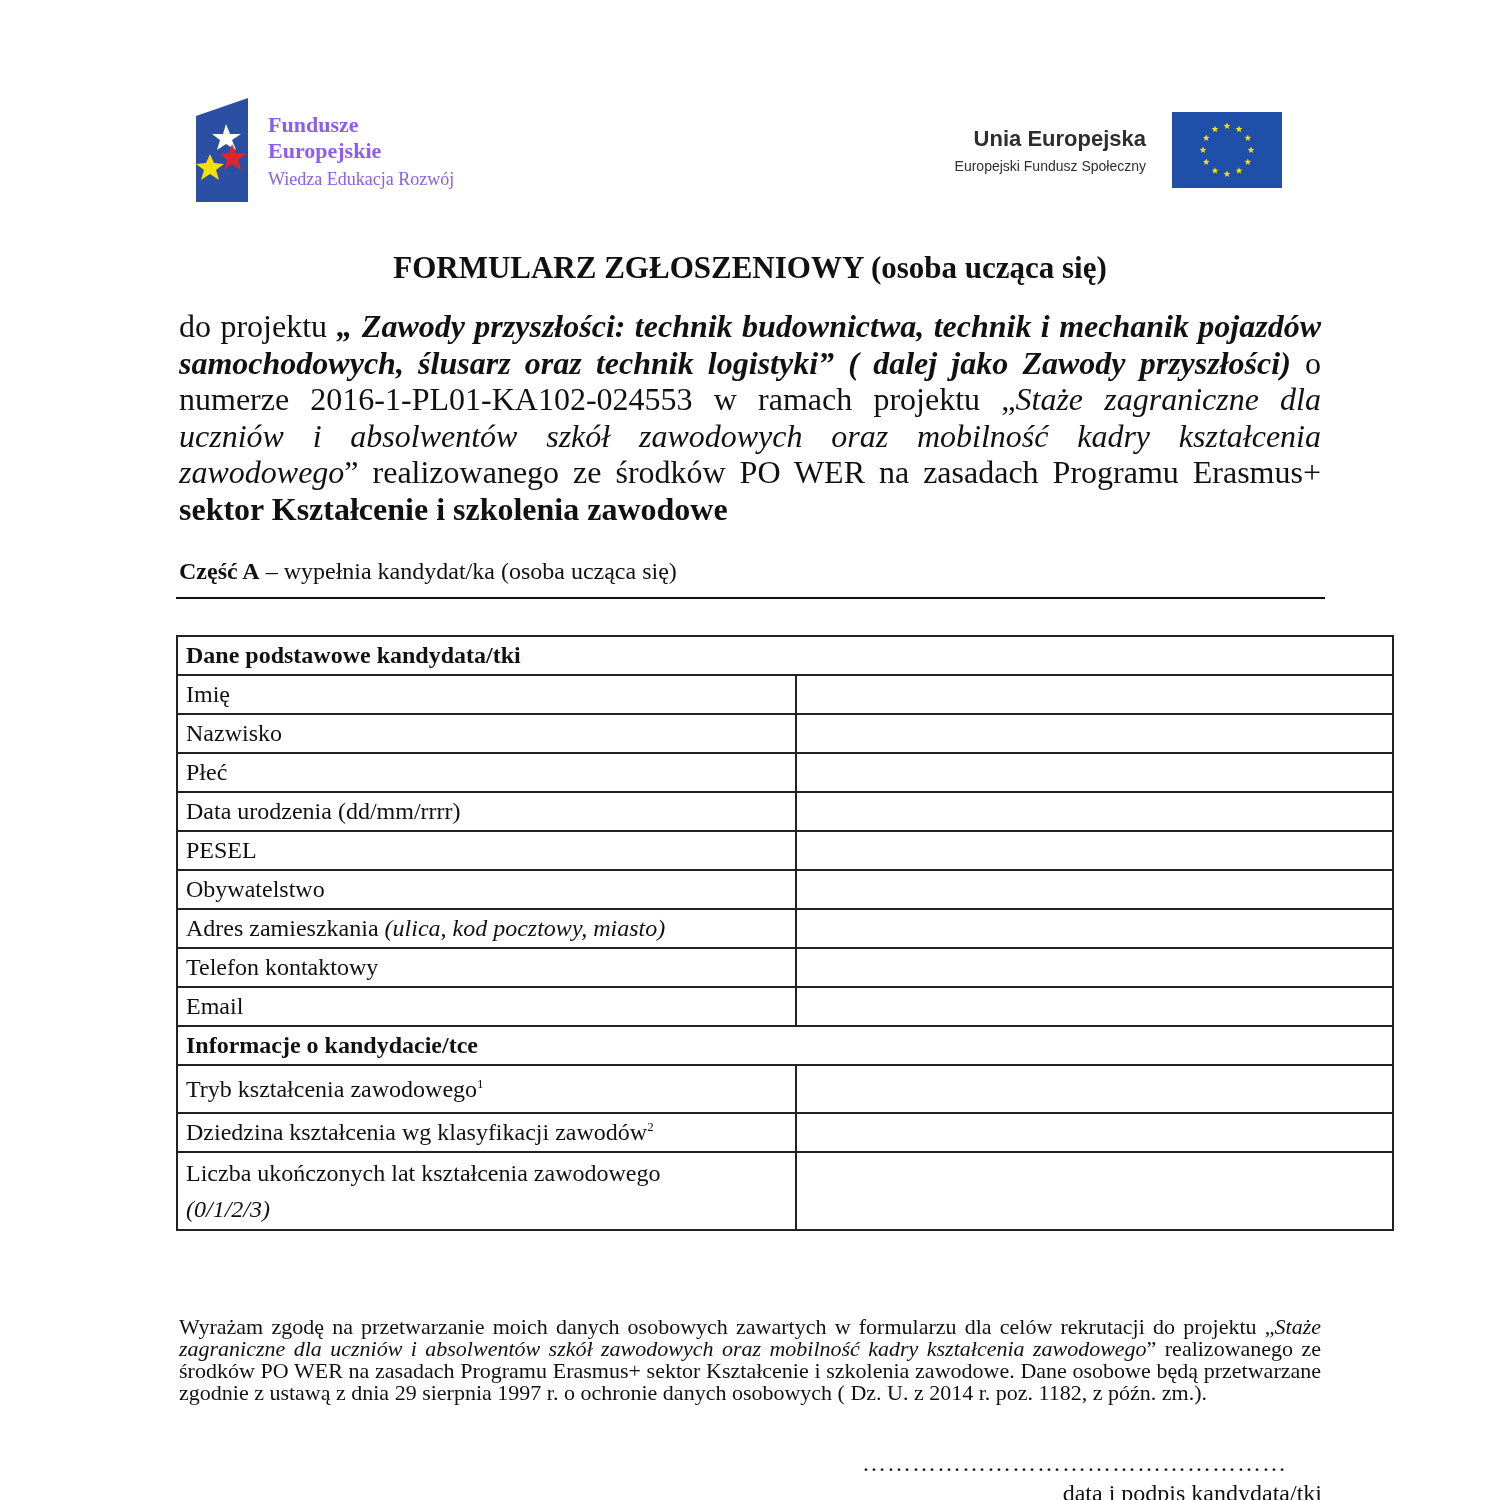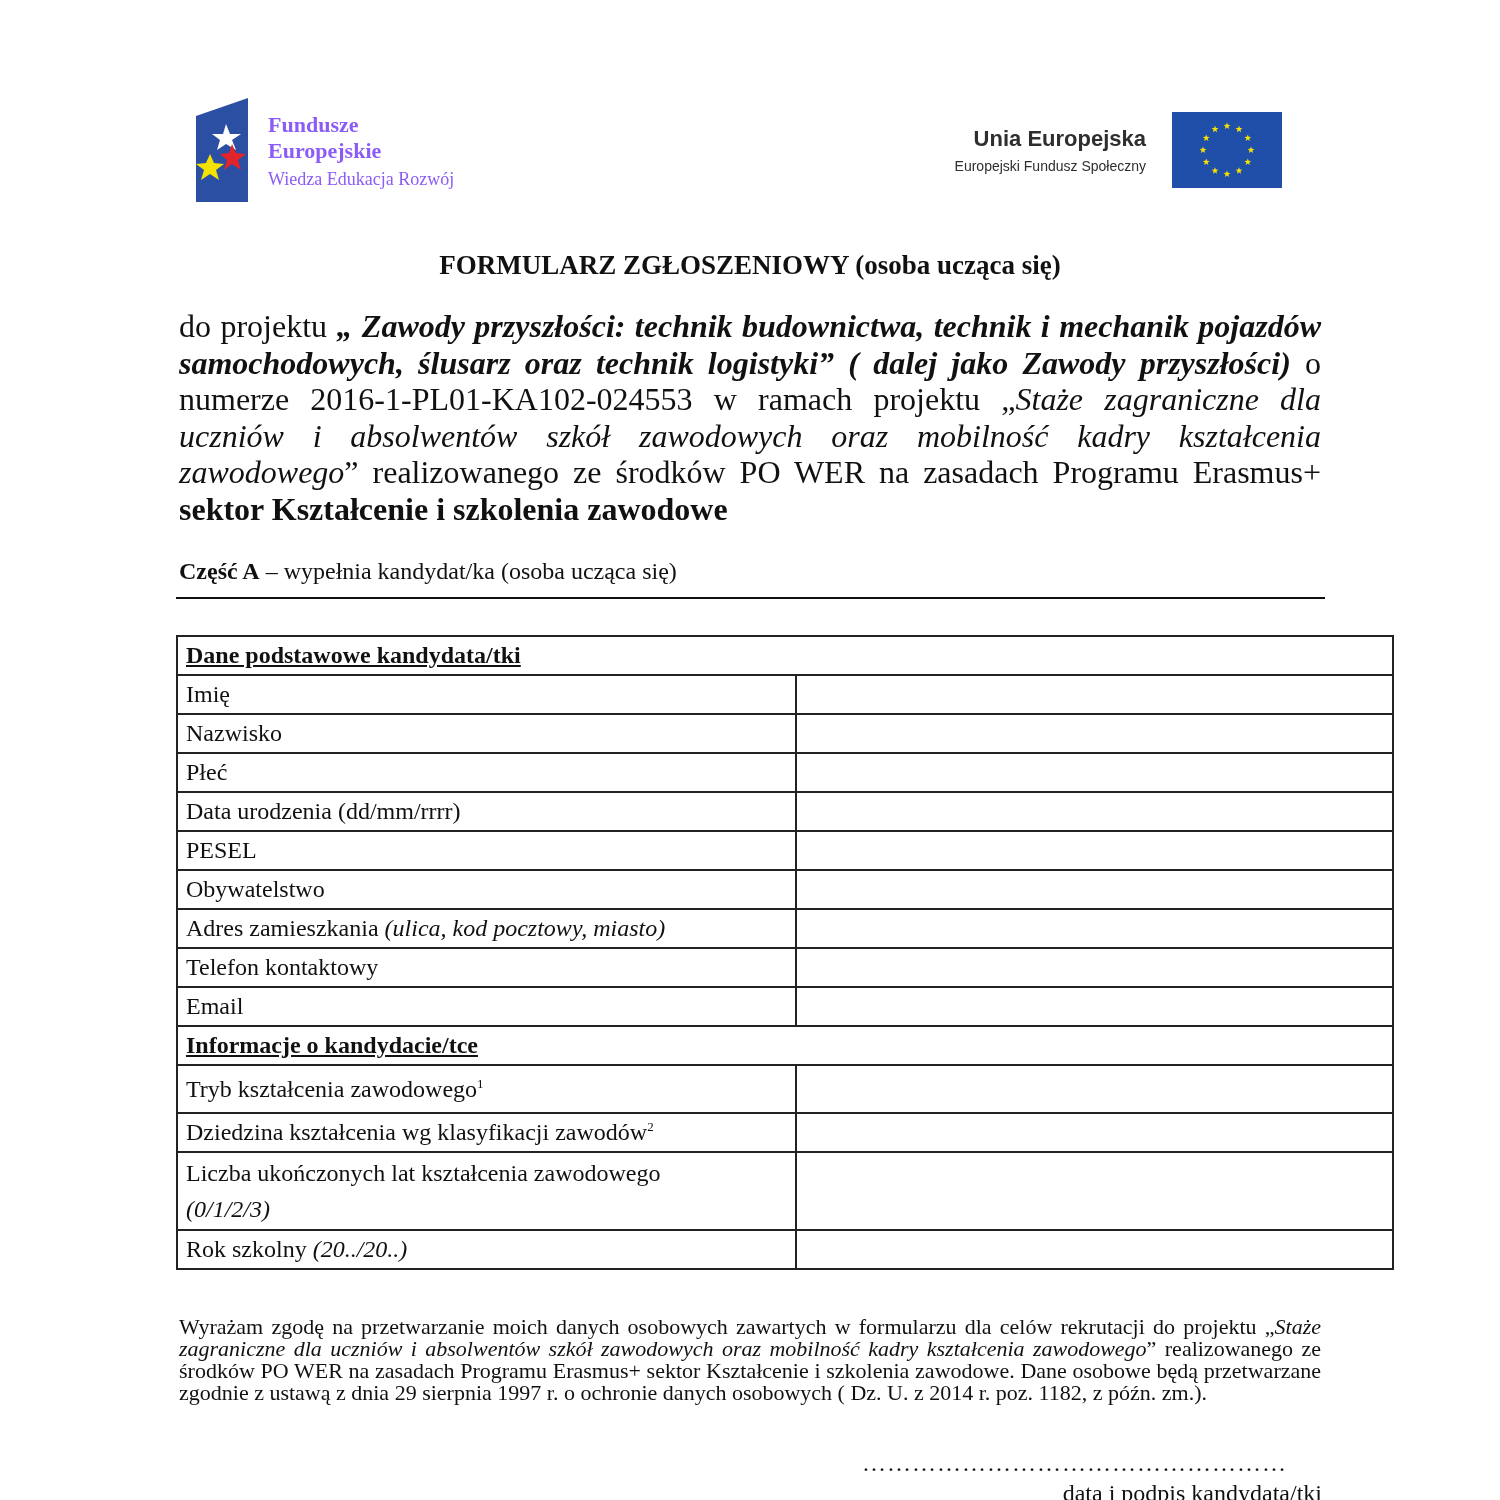--- a/index.html
+++ b/index.html
@@ -7,28 +7,28 @@
   .logo-fe { position:absolute; left:196px; top:98px; width:290px; height:104px; }
   .fe-flag { position:absolute; left:0; top:0; width:52px; height:104px; }
   .fe-text { position:absolute; left:72px; top:14px; font-family:Liberation Serif, serif; color:#8b5cf6; }
   .fe-t1 { font-size:22px; font-weight:bold; line-height:26px; }
   .fe-t2 { font-size:18px; line-height:22px; margin-top:4px; }
   .logo-ue { position:absolute; left:910px; top:112px; width:372px; height:78px; }
   .ue-text { position:absolute; right:136px; top:14px; text-align:right; font-family:"Liberation Sans", sans-serif; color:#2e2e2e; white-space:nowrap; }
   .ue-t1 { font-size:22px; font-weight:bold; line-height:26px; }
   .ue-t2 { font-size:14px; line-height:20px; margin-top:4px; }
   .ue-flag { position:absolute; right:0; top:0; width:110px; height:76px; background:#1f4fa8; }
-  .title { position:absolute; left:0; width:1500px; top:250px; text-align:center; font-size:27px; font-weight:bold; }
+  .title { position:absolute; left:0; width:1500px; top:250px; text-align:center; font-size:31px; font-weight:bold; }
   .intro { position:absolute; left:179px; top:308px; width:1142px; font-size:32px; line-height:36.5px; text-align:justify; }
   .part { position:absolute; left:179px; top:558px; font-size:24px; }
   .rule { position:absolute; left:176px; top:597px; width:1149px; height:0; border-top:2px solid #111; }
   table.form { position:absolute; left:176px; top:635px; width:1218px; border-collapse:collapse; font-size:24px; }
   table.form td { border:2px solid #222; padding:0 8px; vertical-align:middle; }
   table.form td.lbl { width:601px; }
-  table.form tr.hdr td { font-weight:bold;text-decoration:underline; }
+  table.form tr.hdr td { font-weight:bold; }
   .r41 td { height:37px; }
   .r50 td { height:46px; }
   .r80 td { height:76px; line-height:36px; }
   sup { font-size:13px; vertical-align:super; line-height:0; }
   .consent { position:absolute; left:179px; top:1316px; width:1142px; font-size:22px; line-height:22px; text-align:justify; }
   .dots { position:absolute; left:862px; top:1450px; font-size:24px; letter-spacing:1px; }
   .sign { position:absolute; right:178px; top:1480px; font-size:24px; }
   i, em { font-style:italic; }
 </style>
 </head>
@@ -128,23 +128,19 @@
         <td></td>
       </tr>
   <tr class="r41">
         <td class="lbl"><span>Dziedzina kształcenia wg klasyfikacji zawodów</span><sup>2</sup></td>
         <td></td>
       </tr>
   <tr class="r80">
         <td class="lbl"><span>Liczba ukończonych lat kształcenia zawodowego</span><br><i>(0/1/2/3)</i></td>
         <td></td>
       </tr>
-  <tr class="r41">
-        <td class="lbl"><span>Rok szkolny </span><i>(20../20..)</i></td>
-        <td></td>
-      </tr>
 </tbody>
   </table>
 
 <div class="consent"><span>Wyrażam zgodę na przetwarzanie moich danych osobowych zawartych w formularzu dla celów rekrutacji do projektu „</span><i>Staże zagraniczne dla uczniów i absolwentów szkół zawodowych oraz mobilność kadry kształcenia zawodowego</i><span>” realizowanego ze środków PO WER na zasadach Programu Erasmus+  sektor Kształcenie i szkolenia zawodowe. Dane osobowe będą przetwarzane zgodnie z ustawą z dnia 29 sierpnia 1997 r. o ochronie danych osobowych ( Dz. U. z 2014 r. poz. 1182, z późn. zm.).</span></div>
 
 <div class="dots">……………………………………………</div>
 <div class="sign">data i podpis kandydata/tki</div>
 
 </body></html>

